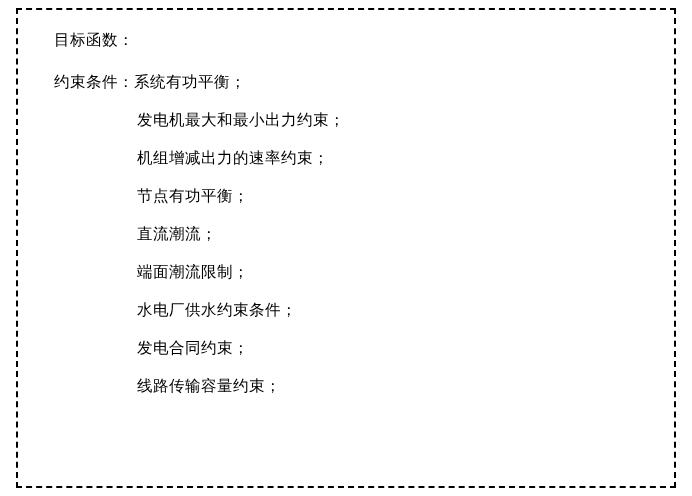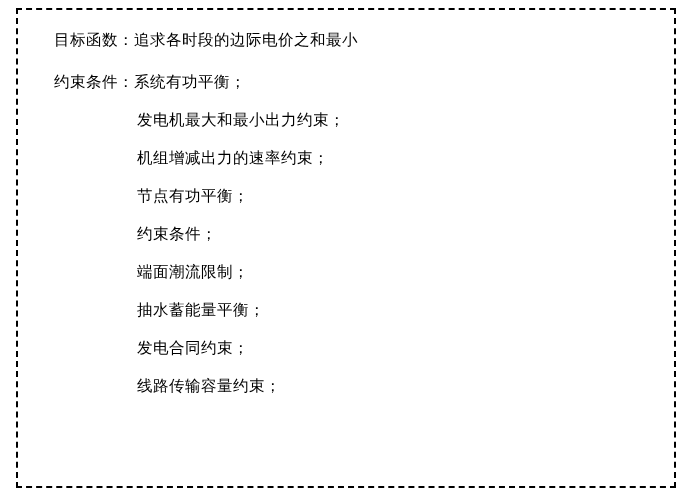--- a/index.html
+++ b/index.html
@@ -61,45 +61,44 @@
 </style>
 </head>
 <body>
 
 <div class="page">
   <div class="dashed-box">
     <div class="content">
 
       <div class="line first-line">
         <span class="label">目标函数：</span>
-        <span class="value">追求各时段的边际电价之和最小</span>
       </div>
 
       <div class="line">
         <span class="label">约束条件：</span>
         <span class="value">系统有功平衡；</span>
       </div>
 
       <div class="line">
         <span class="value indent">发电机最大和最小出力约束；</span>
       </div>
       <div class="line">
         <span class="value indent">机组增减出力的速率约束；</span>
       </div>
       <div class="line">
         <span class="value indent">节点有功平衡；</span>
       </div>
       <div class="line">
-        <span class="value indent">约束条件；</span>
+        <span class="value indent">直流潮流；</span>
       </div>
       <div class="line">
         <span class="value indent">端面潮流限制；</span>
       </div>
       <div class="line">
-        <span class="value indent">抽水蓄能量平衡；</span>
+        <span class="value indent">水电厂供水约束条件；</span>
       </div>
       <div class="line">
         <span class="value indent">发电合同约束；</span>
       </div>
       <div class="line">
         <span class="value indent">线路传输容量约束；</span>
       </div>
 
     </div>
   </div>

